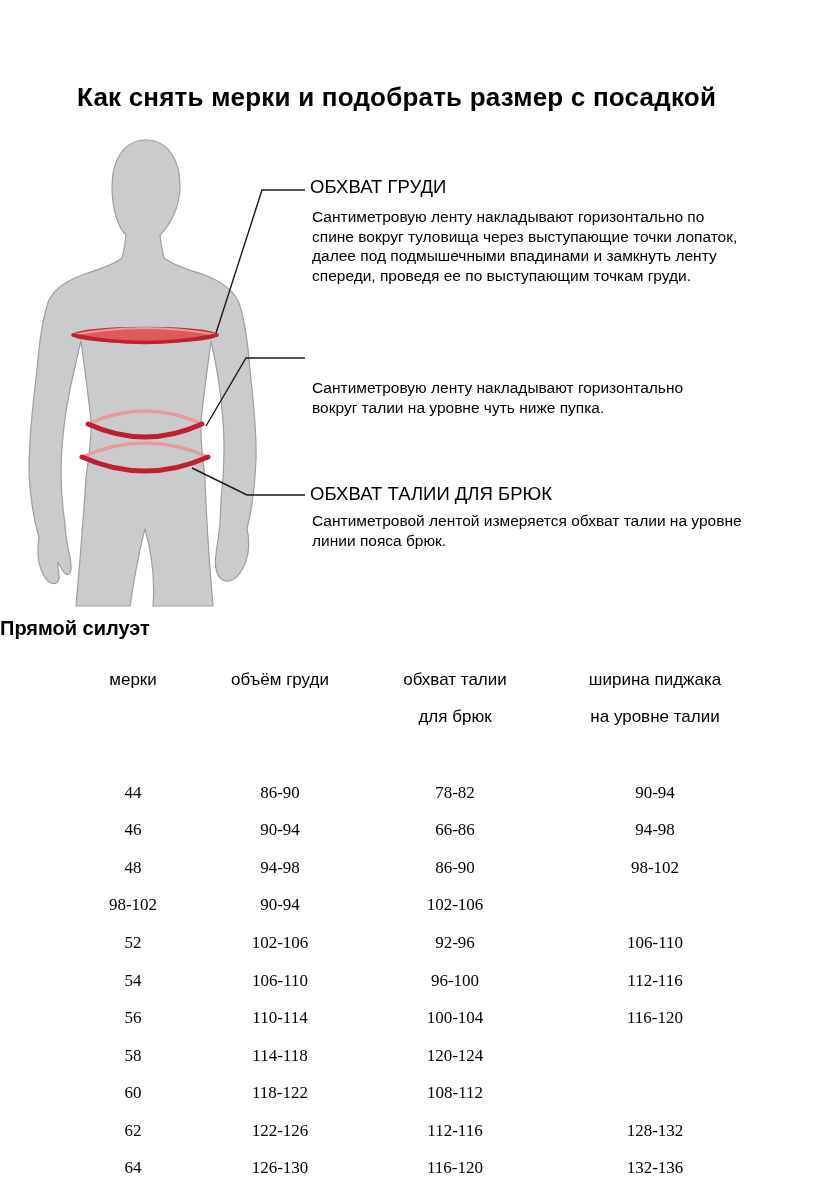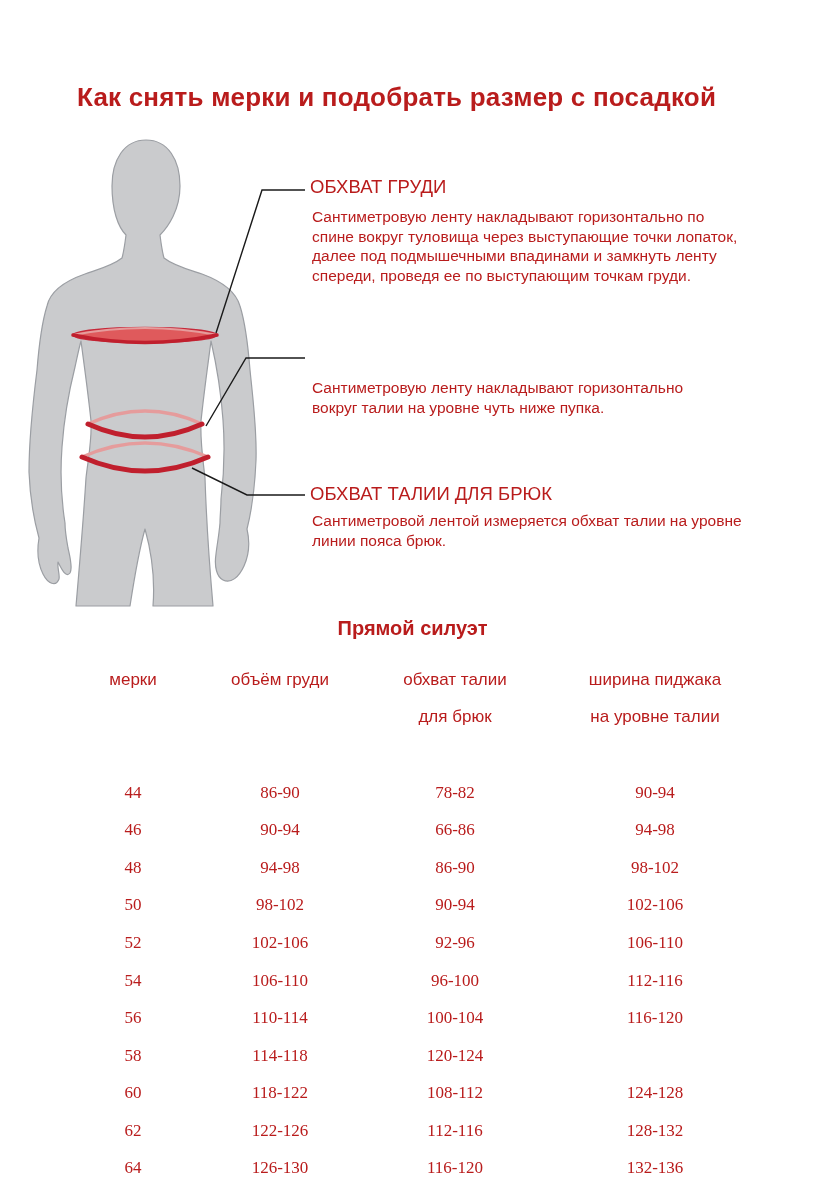--- a/index.html
+++ b/index.html
@@ -1,35 +1,35 @@
 <!DOCTYPE html>
 <html><head>
 <meta charset="utf-8">
 <style>
   * { margin:0; padding:0; box-sizing:border-box; }
   html,body { background:#ffffff; }
   .canvas {
     position:relative; width:825px; height:1200px; background:#ffffff;
-    font-family:"Liberation Sans", sans-serif; color:#b91c1c; overflow:hidden;
+    font-family:"Liberation Sans", sans-serif; color:#000000; overflow:hidden;
   }
   .title {
     position:absolute; left:77px; top:82px;
     font-size:26px; font-weight:bold; white-space:nowrap; letter-spacing:0.2px;
   }
   .figure { position:absolute; left:0; top:130px; width:320px; height:480px; }
   .m-label {
     position:absolute; left:310px; font-size:18.5px; white-space:nowrap;
     line-height:22px;
   }
   .m-desc {
     position:absolute; left:312px; font-size:15.5px; line-height:19.6px;
   }
   .desc-line { white-space:nowrap; }
   .tbl-title {
-    position:absolute; left:0; top:617px; width:825px; text-align:center;
+    position:absolute; left:0; top:617px; width:825px; 
     font-size:20px; font-weight:bold;
   }
   .thead {
     position:absolute; left:80px; top:661px; width:694px;
     display:grid; grid-template-columns:106px 188px 162px 238px; grid-auto-rows:37.5px;
   }
   .hcell { display:flex; align-items:center; justify-content:center; font-size:17px; white-space:nowrap; }
   .tbody { position:absolute; left:80px; top:774px; width:694px;font-family:Liberation Serif, serif; }
   .trow { display:grid; grid-template-columns:106px 188px 162px 238px; height:37.55px; }
   .tcell { display:flex; align-items:center; justify-content:center; font-size:17px; white-space:nowrap; }
@@ -128,21 +128,20 @@
         <div class="tcell">66-86</div>
         <div class="tcell">94-98</div>
       </div>
       <div class="trow">
         <div class="tcell">48</div>
         <div class="tcell">94-98</div>
         <div class="tcell">86-90</div>
         <div class="tcell">98-102</div>
       </div>
       <div class="trow">
-        <div class="tcell">50</div>
         <div class="tcell">98-102</div>
         <div class="tcell">90-94</div>
         <div class="tcell">102-106</div>
       </div>
       <div class="trow">
         <div class="tcell">52</div>
         <div class="tcell">102-106</div>
         <div class="tcell">92-96</div>
         <div class="tcell">106-110</div>
       </div>
@@ -160,21 +159,20 @@
       </div>
       <div class="trow">
         <div class="tcell">58</div>
         <div class="tcell">114-118</div>
         <div class="tcell">120-124</div>
       </div>
       <div class="trow">
         <div class="tcell">60</div>
         <div class="tcell">118-122</div>
         <div class="tcell">108-112</div>
-        <div class="tcell">124-128</div>
       </div>
       <div class="trow">
         <div class="tcell">62</div>
         <div class="tcell">122-126</div>
         <div class="tcell">112-116</div>
         <div class="tcell">128-132</div>
       </div>
       <div class="trow">
         <div class="tcell">64</div>
         <div class="tcell">126-130</div>

